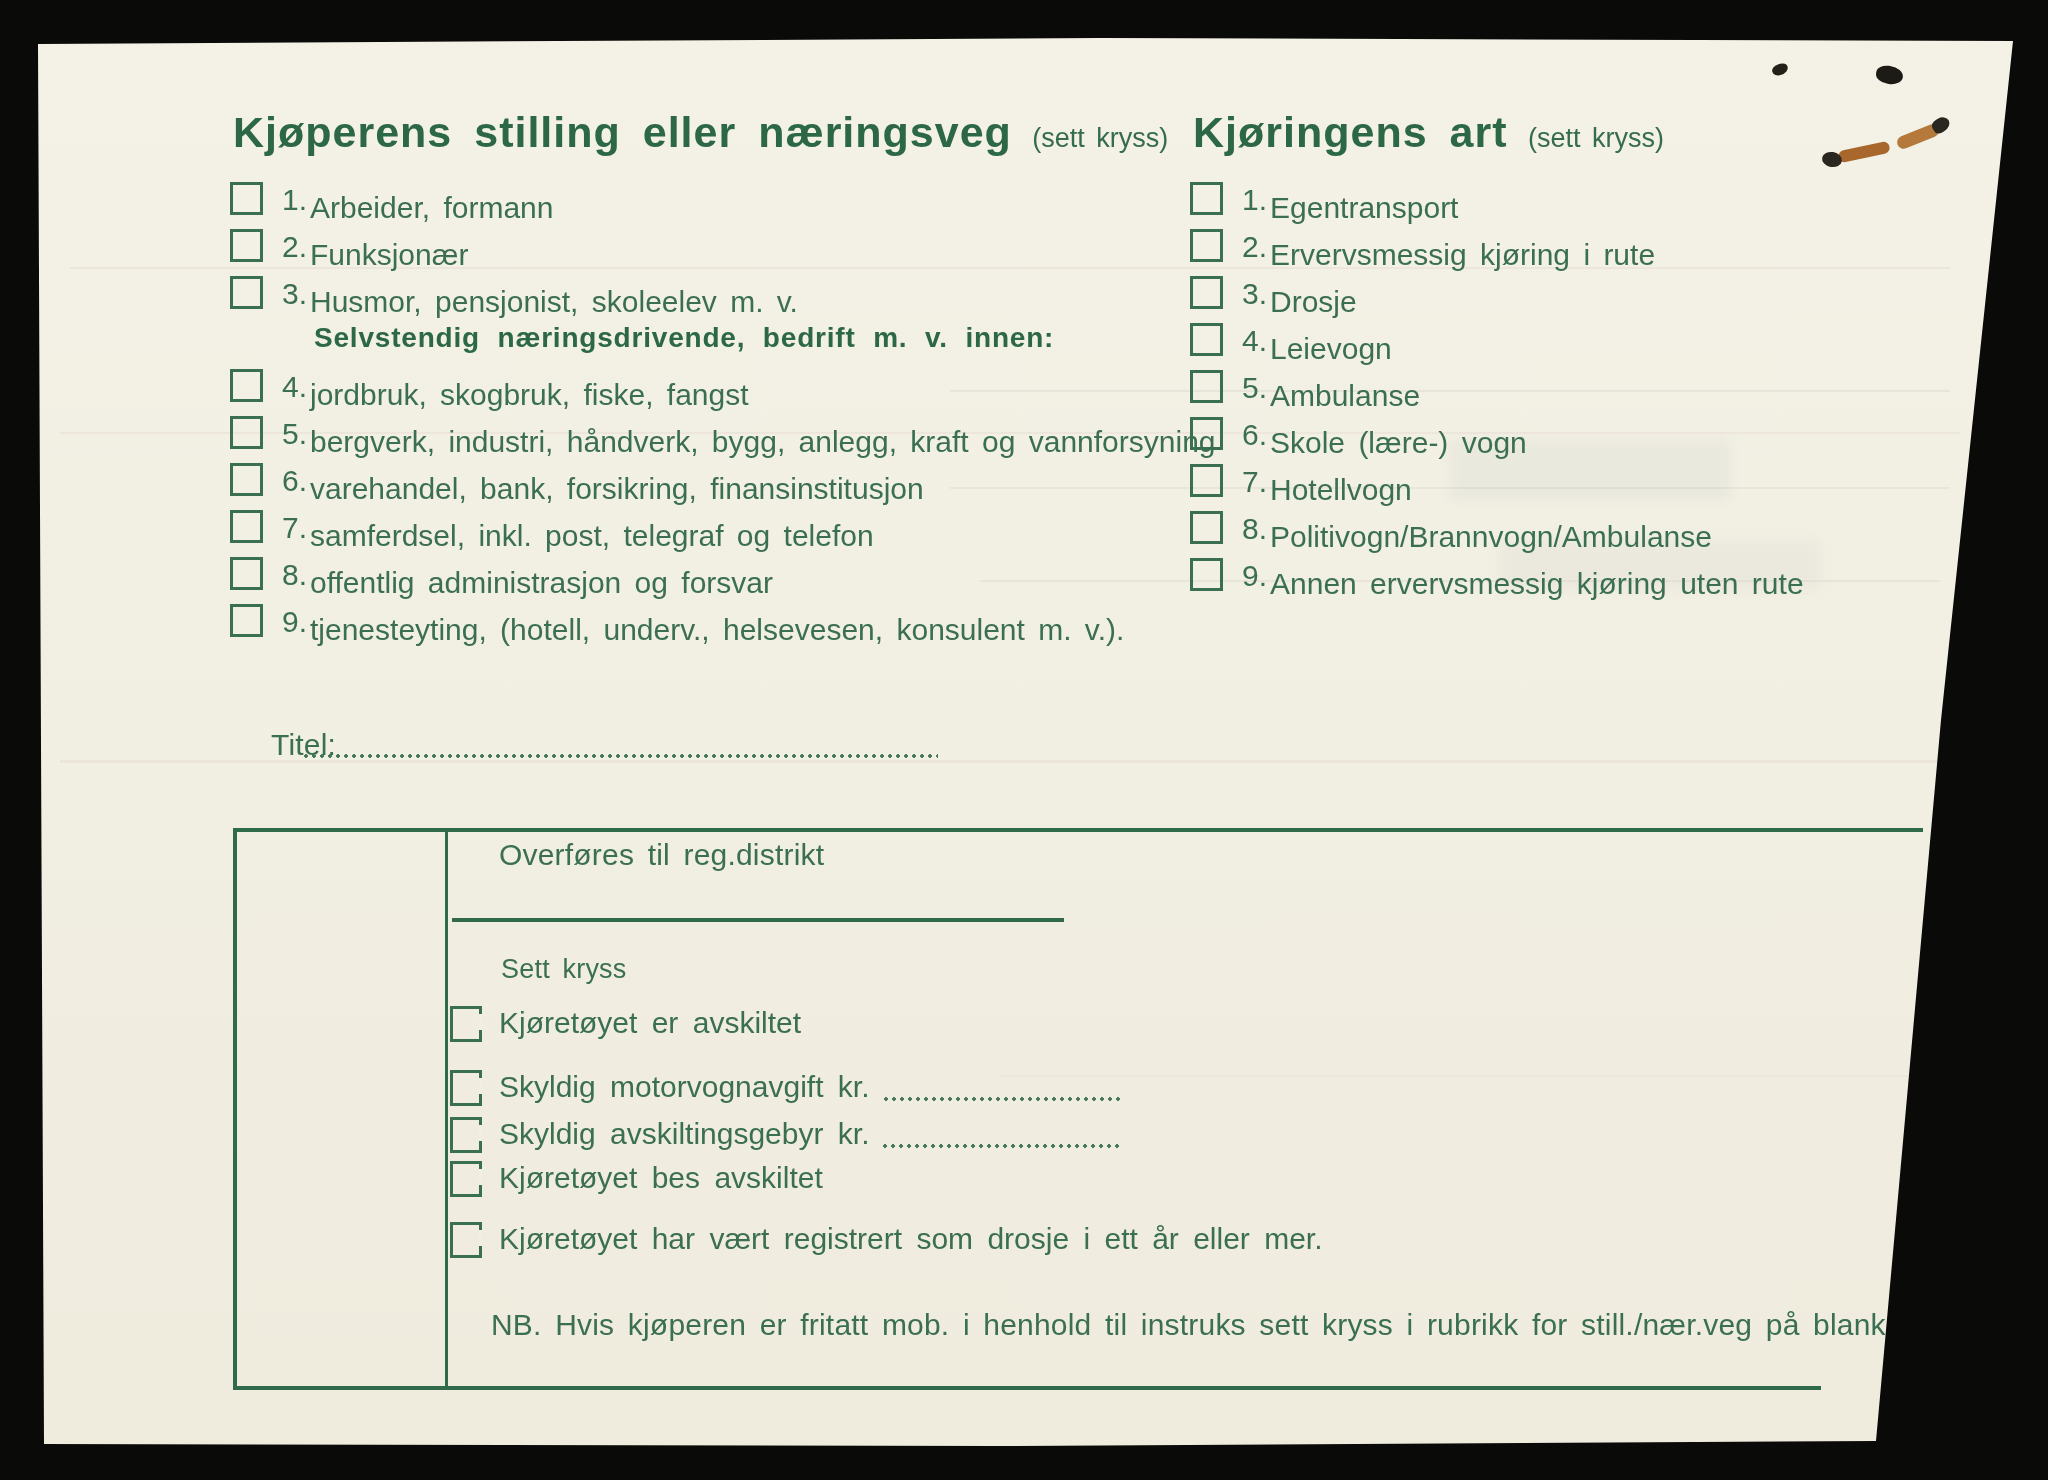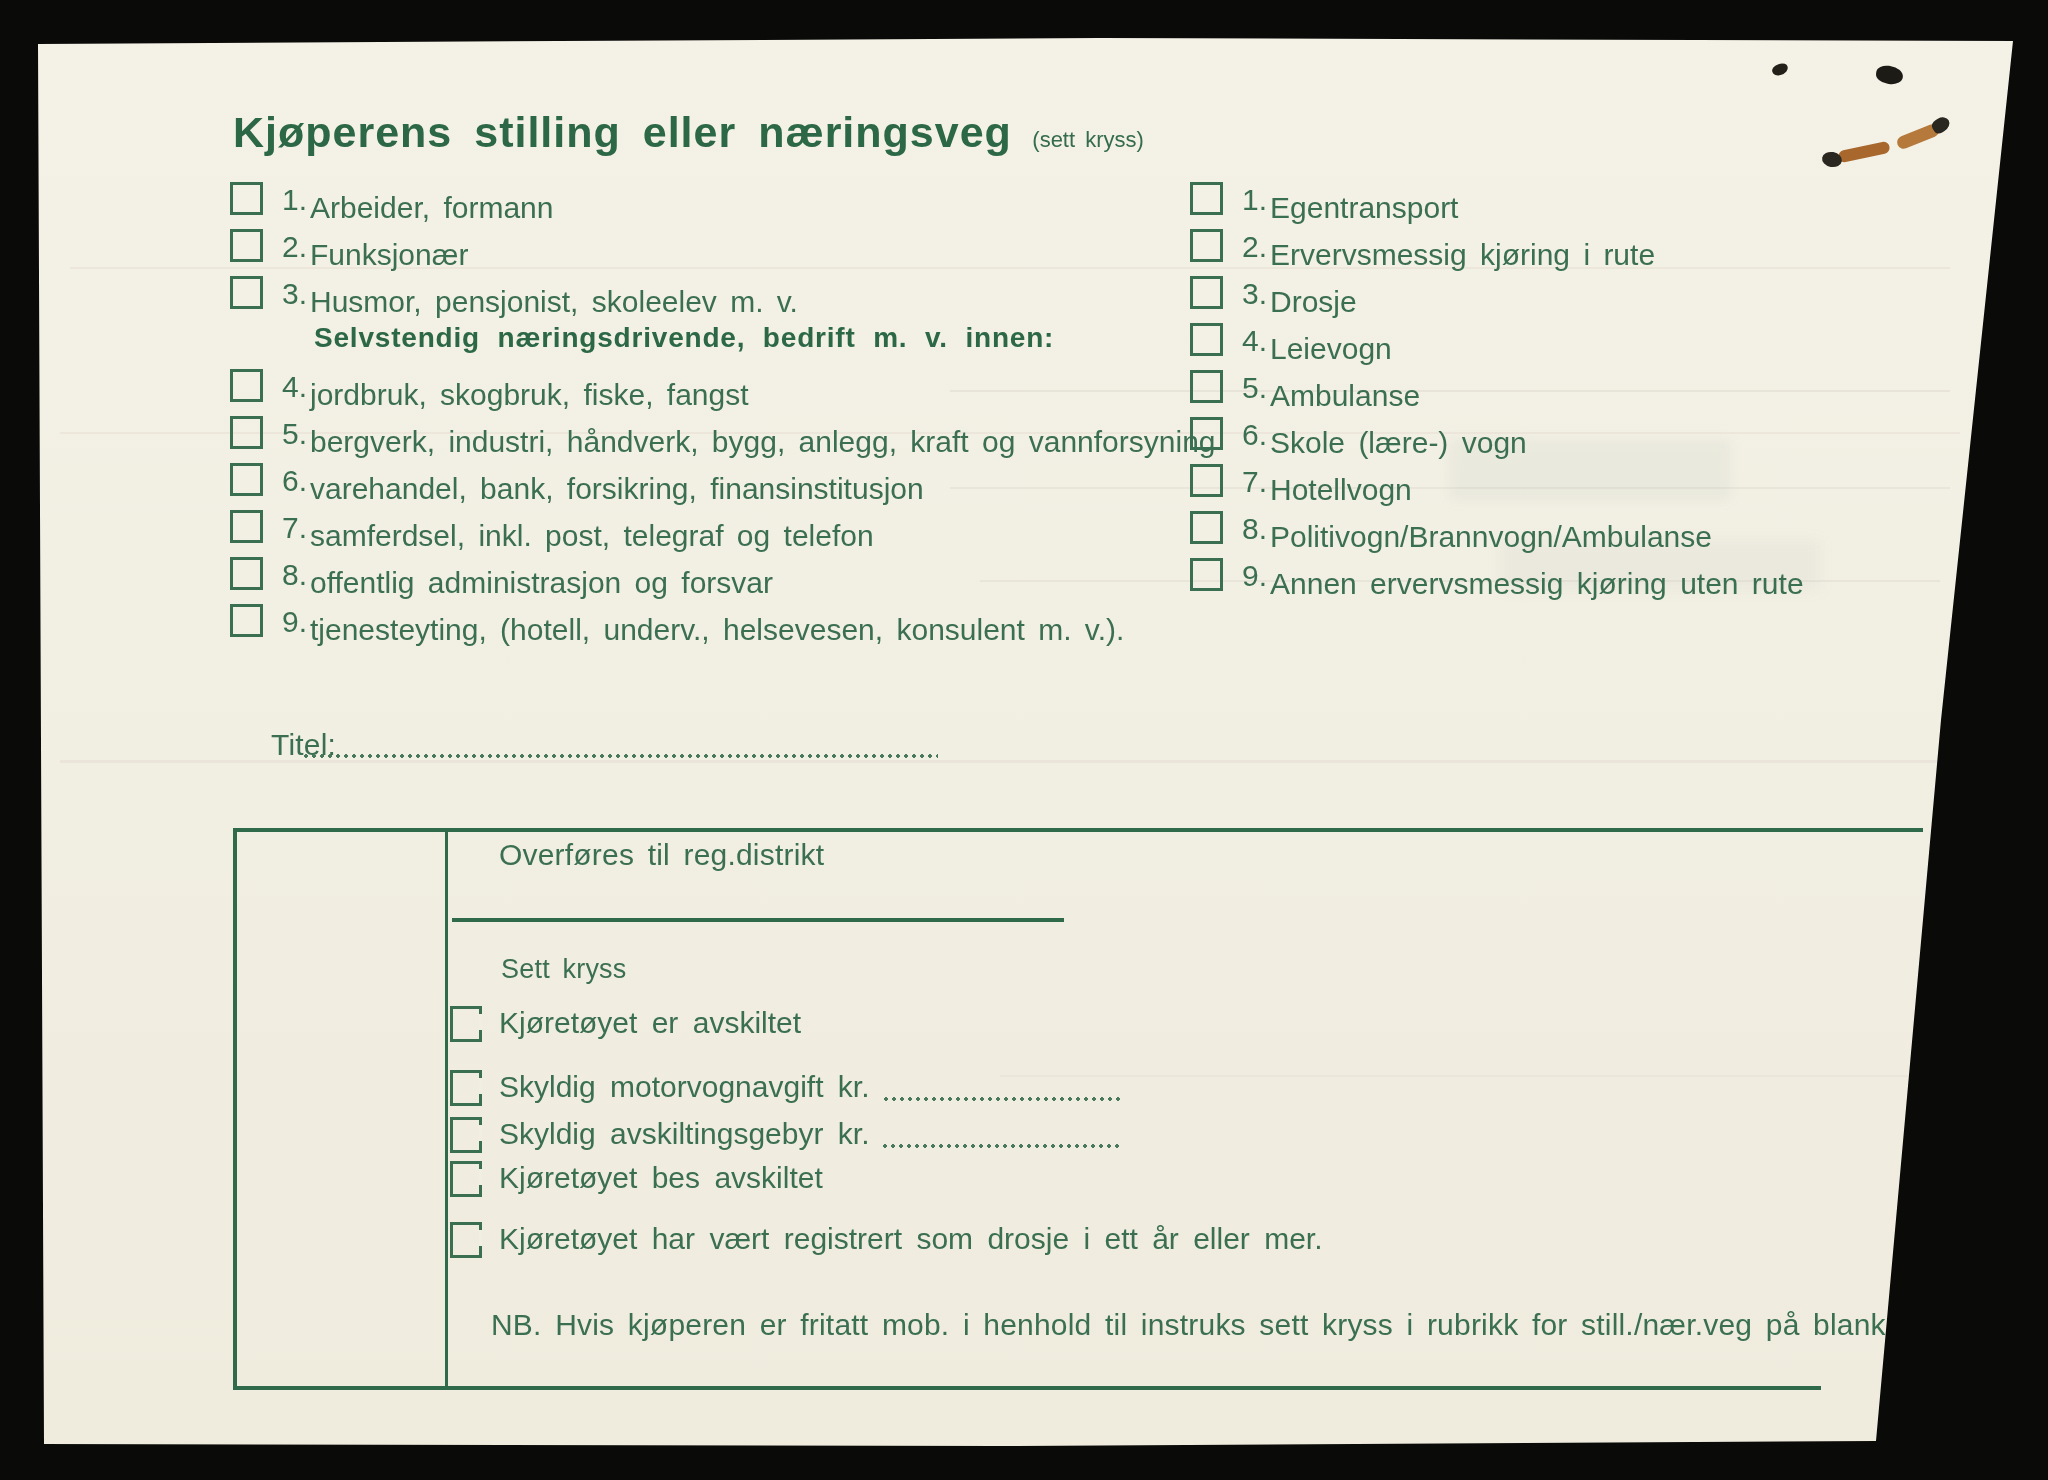--- a/index.html
+++ b/index.html
@@ -11,21 +11,21 @@
   }
   
   #card{
     position:absolute;left:0;top:0;width:2048px;height:1480px;
     clip-path:polygon(38px 44px, 1100px 38px, 2013px 41px, 1941px 720px, 1876px 1441px, 1000px 1446px, 44px 1444px);
     background:linear-gradient(180deg,#f4f1e6 0%,#f1eee2 55%,#efebdd 100%);
   }
   .txt{position:absolute;color:#3b6f52;font-size:30px;line-height:34px;word-spacing:5px;letter-spacing:.2px;white-space:nowrap;margin-left:36px;}
   .heading{position:absolute;white-space:nowrap;}
   .heading .h-main{color:#2c6845;font-size:43px;font-weight:700;letter-spacing:1px;word-spacing:9px;}
-  .heading .h-note{color:#356c4e;font-size:22px;font-weight:400;margin-left:16px;word-spacing:4px;}
+  .heading .h-note{color:#356c4e;font-size:27px;font-weight:400;margin-left:16px;word-spacing:4px;}
   .subheading{position:absolute;color:#2c6845;font-size:28px;font-weight:700;letter-spacing:.8px;word-spacing:9px;white-space:nowrap;}
   
   .chkrow{position:absolute;height:42px;}
   .cbox{position:absolute;left:0;top:0;width:27px;height:27px;border:3px solid #3b6f52;background:transparent;}
   .num{position:absolute;left:52px;top:1px;color:#3b6f52;font-size:30px;}
   .lbl{position:absolute;left:80px;top:9px;color:#3b6f52;font-size:30px;word-spacing:5px;white-space:nowrap;}
   
   .dotline{
     position:absolute;height:4px;
     background-image:radial-gradient(circle,#49795d 1.6px,rgba(0,0,0,0) 1.9px);
@@ -115,20 +115,24 @@
           <span class="num">8.</span>
           <span class="lbl">offentlig administrasjon og forsvar</span>
         </div>
         <div class="chkrow" style="left: 230px; top: 604px;">
           <span class="cbox"></span>
           <span class="num">9.</span>
           <span class="lbl">tjenesteyting, (hotell, underv., helsevesen, konsulent m. v.).</span>
         </div>
       </div>
 
+    <div class="heading" style="left:1193px;top:108px;">
+      <span class="h-main">Kjøringens art</span>
+      <span class="h-note">(sett kryss)</span>
+    </div>
     <div id="right-rows">
         <div class="chkrow" style="left: 1190px; top: 182px;">
           <span class="cbox"></span>
           <span class="num">1.</span>
           <span class="lbl">Egentransport</span>
         </div>
         <div class="chkrow" style="left: 1190px; top: 229px;">
           <span class="cbox"></span>
           <span class="num">2.</span>
           <span class="lbl">Ervervsmessig kjøring i rute</span>

